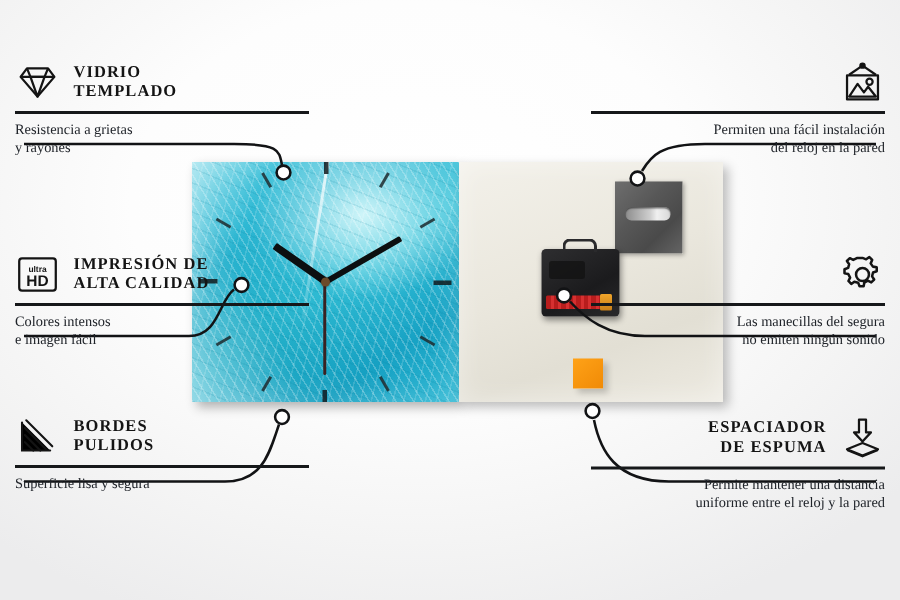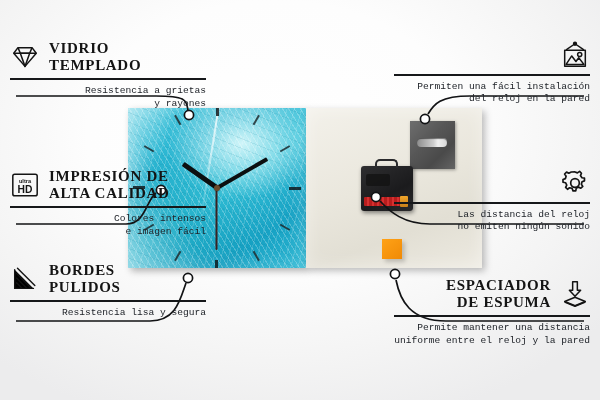--- a/index.html
+++ b/index.html
@@ -97,28 +97,28 @@
   }
 
   
   .callout { position:absolute; width:196px; }
   .callout.left  { left:10px;  text-align:left; }
   .callout.right { right:10px; text-align:right; }
   .co-head { display:flex; align-items:center; gap:9px; }
   .callout.right .co-head { flex-direction:row-reverse; }
   .co-title {
     font-family:"Liberation Serif", serif;
-    font-size:15px; font-weight:700; line-height:1.14;
+    font-size:11px; font-weight:700; line-height:1.14;
     letter-spacing:.7px; color:#141414; text-transform:uppercase;
     white-space:pre-line;
   }
   .co-rule { height:1.6px; background:#16181a; margin:4px 0 5px; }
   .co-desc {
-    font-family:Liberation Mono, monospace;
-    font-size:9.6px; line-height:1.34; color:#20242a; white-space:pre-line;text-align:right;
+    font-family:Liberation Serif, serif;
+    font-size:9.6px; line-height:1.34; color:#20242a; white-space:pre-line;
   }
   .co-icon { width:30px; height:30px; flex:0 0 30px; display:block; }
   .co-icon svg { width:100%; height:100%; display:block; }
 
   
   #connectors { position:absolute; inset:0; width:600px; height:400px; pointer-events:none; }
   #connectors path { fill:none; stroke:#121315; stroke-width:1.7; }
   #connectors circle.node { fill:#ffffff; stroke:#121315; stroke-width:1.7; }
 </style>
 </head>
@@ -236,38 +236,38 @@
         </svg>
       </span>
       <span class="co-title">IMPRESIÓN DE
 ALTA CALIDAD</span>
     </div>
     <div class="co-rule"></div>
     <div class="co-desc">Colores intensos
 e imagen fácil</div>
   </div>
 
-  <div class="callout left" style="top:262px">
+  <div class="callout left" style="top:276px">
     <div class="co-head">
       <span class="co-icon">
         <svg viewBox="0 0 32 32">
             <g stroke="#141414" stroke-width="1.5" stroke-linecap="round">
           <path d="M5 6 L5 26 L25 26"></path>
               <path d="M7 10 L22 25"></path>
               <path d="M7 15 L18 26"></path>
           <path d="M7 20 L13 26"></path>
               <path d="M8 4.5 L26.5 23"></path>
             </g>
           </svg>
       </span>
       <span class="co-title">BORDES
 PULIDOS</span>
     </div>
     <div class="co-rule"></div>
-    <div class="co-desc">Resistencia lisa y segura</div>
+    <div class="co-desc">Superficie lisa y segura</div>
   </div>
 
   <div class="callout right" style="top:40px">
     <div class="co-head">
       <span class="co-icon">
         <svg viewBox="0 0 32 32">
             <g fill="none" stroke="#141414" stroke-width="1.6" stroke-linejoin="round">
           <rect x="5" y="11" width="22" height="17"></rect>
               <path d="M16 4 L6.5 10.5"></path>
               <path d="M16 4 L25.5 10.5"></path>
@@ -286,21 +286,21 @@
   <div class="callout right" style="top:168px">
     <div class="co-head">
       <span class="co-icon">
         <svg viewBox="0 0 32 32">
           <path fill="none" stroke="#141414" stroke-width="1.8" stroke-linejoin="round" d="M16 4.2 l2.6 1.0 2.3-1.6 2.0 2.0 -1.1 2.5 1.6 2.3 2.7 .4 .0 2.9 -2.6 .9 -.7 2.7 1.5 2.3 -2.1 2.0 -2.4-1.2 -2.5 1.3 -.5 2.7 -2.9 .0 -1.0-2.6 -2.7-.7 -2.2 1.6 -2.0-2.1 1.2-2.4 -1.3-2.5 -2.7-.5 .0-2.9 2.6-1.0 .7-2.6 -1.6-2.3 2.1-2.0 2.4 1.2 2.6-1.3 Z"></path>
           <circle cx="16" cy="16" r="4.6" fill="none" stroke="#141414" stroke-width="1.8"></circle>
           </svg>
       </span>
     </div>
     <div class="co-rule"></div>
-    <div class="co-desc">Las distancia del reloj
+    <div class="co-desc">Las manecillas del segura
 no emiten ningún sonido</div>
   </div>
 
   <div class="callout right" style="top:277px">
     <div class="co-head">
       <span class="co-icon">
         <svg viewBox="0 0 32 32">
             <g fill="none" stroke="#141414" stroke-width="1.6" stroke-linejoin="round">
           <path d="M13.5 3 H18.5 V12 H22 L16 18.5 L10 12 H13.5 Z"></path>
           <path d="M16 19.5 L27 24 L16 28.5 L5 24 Z"></path>

